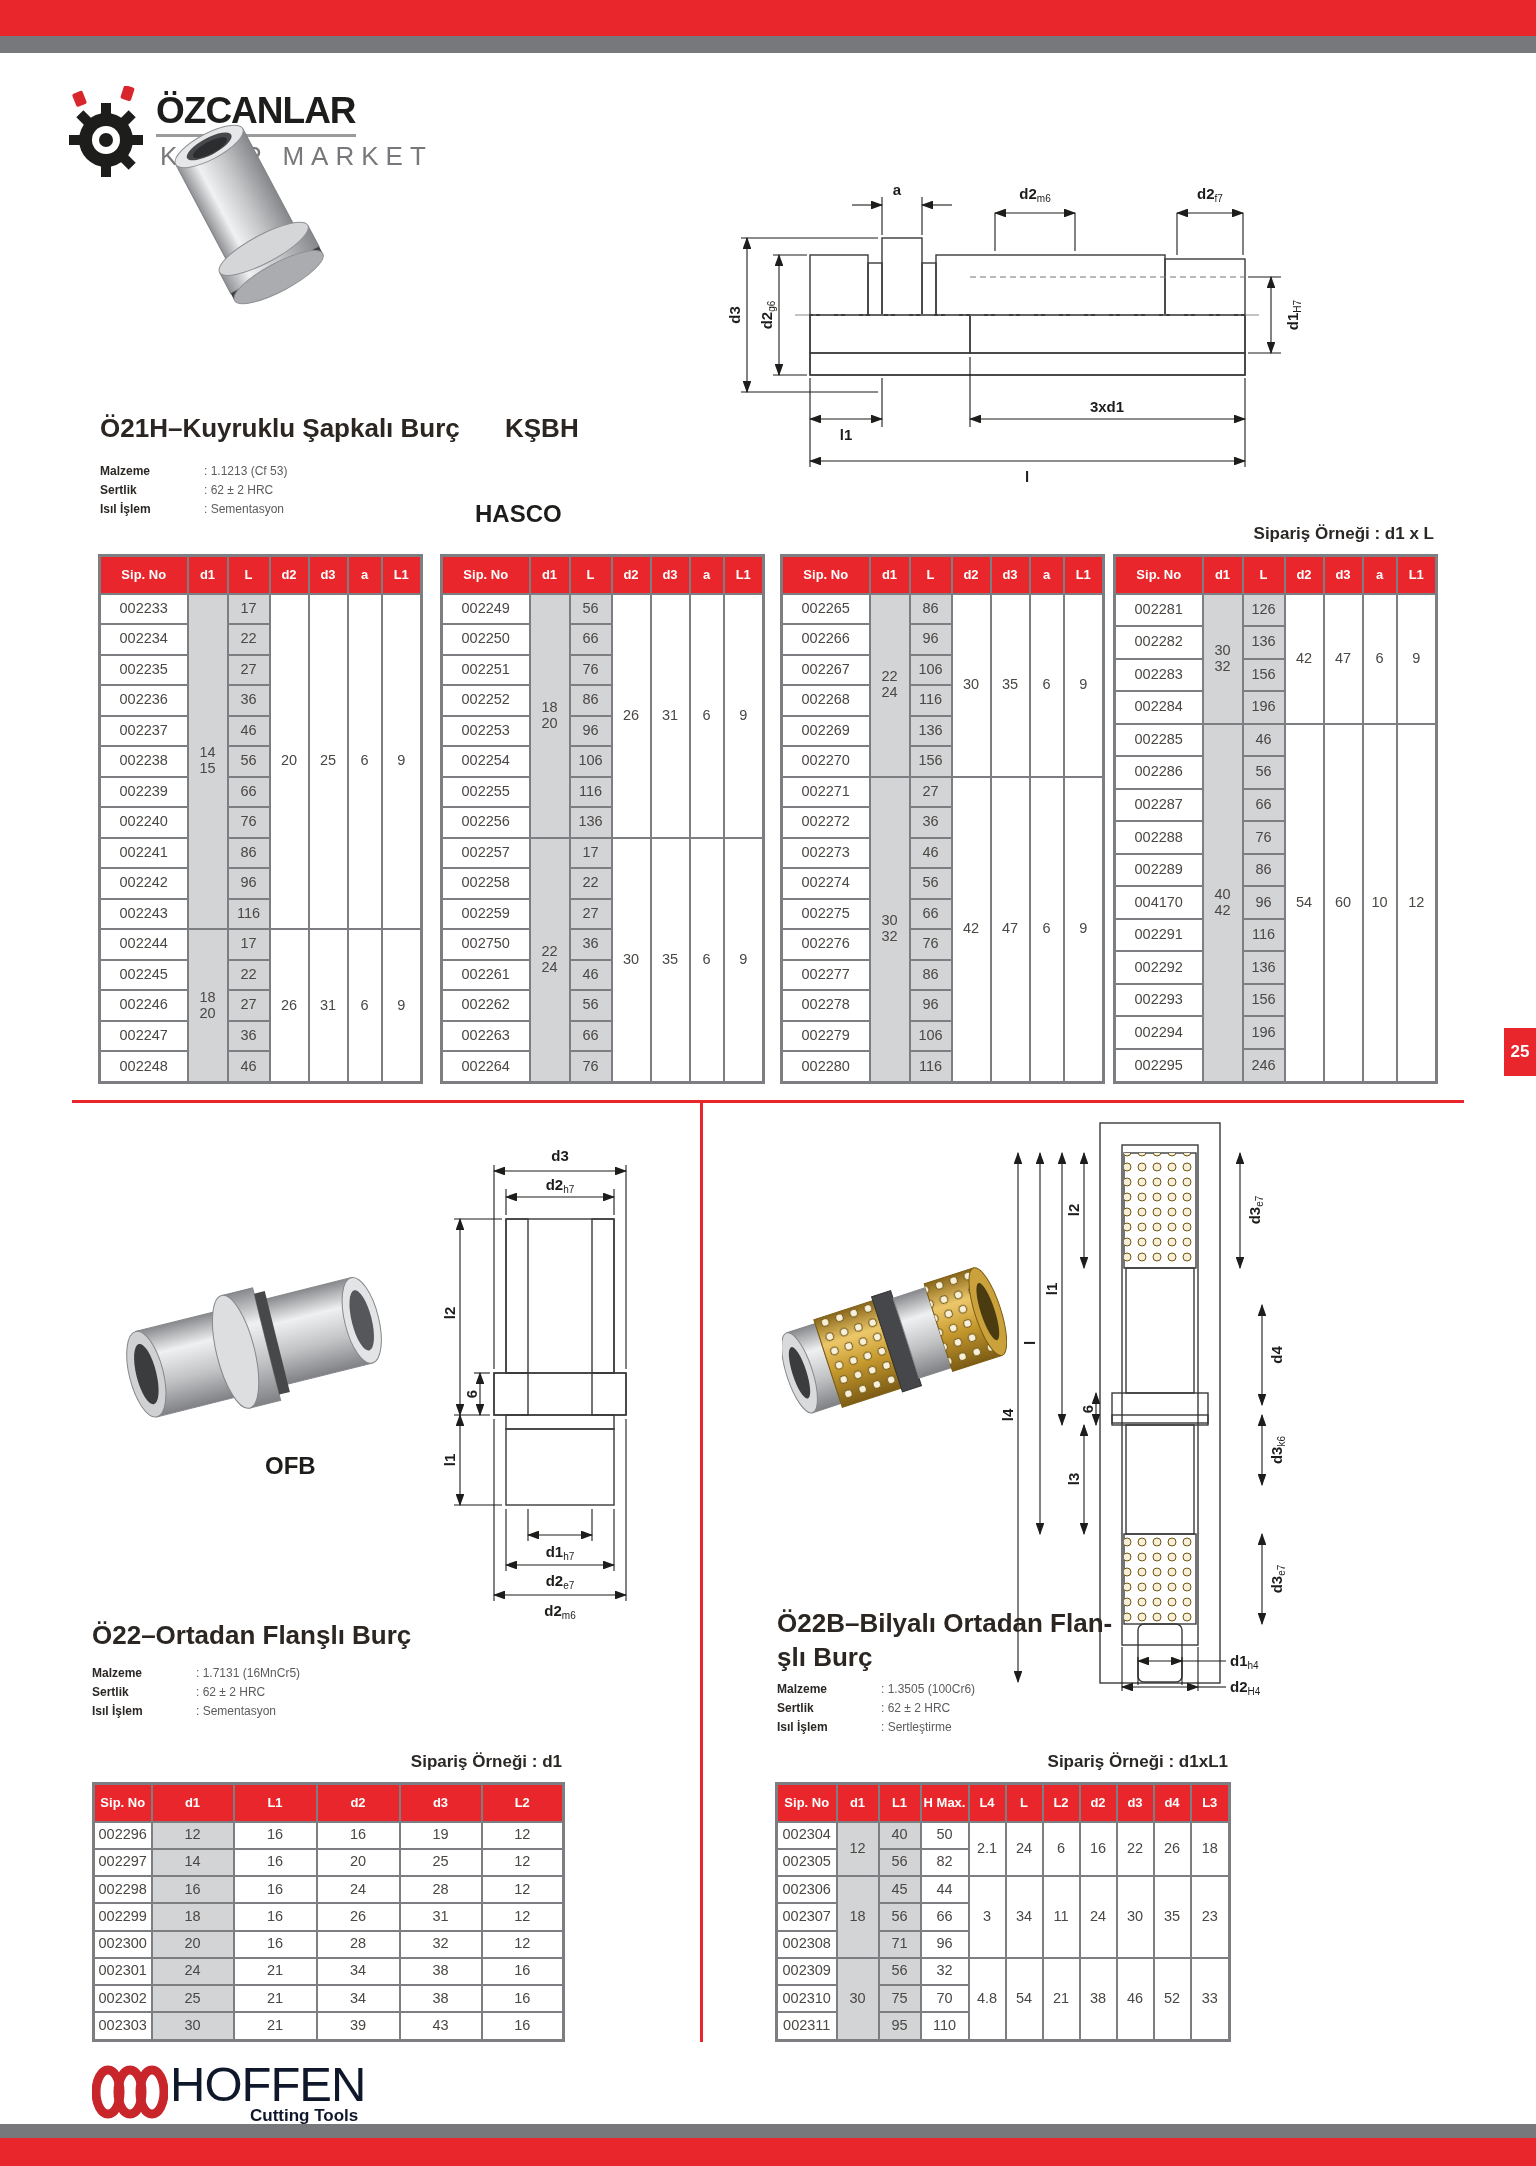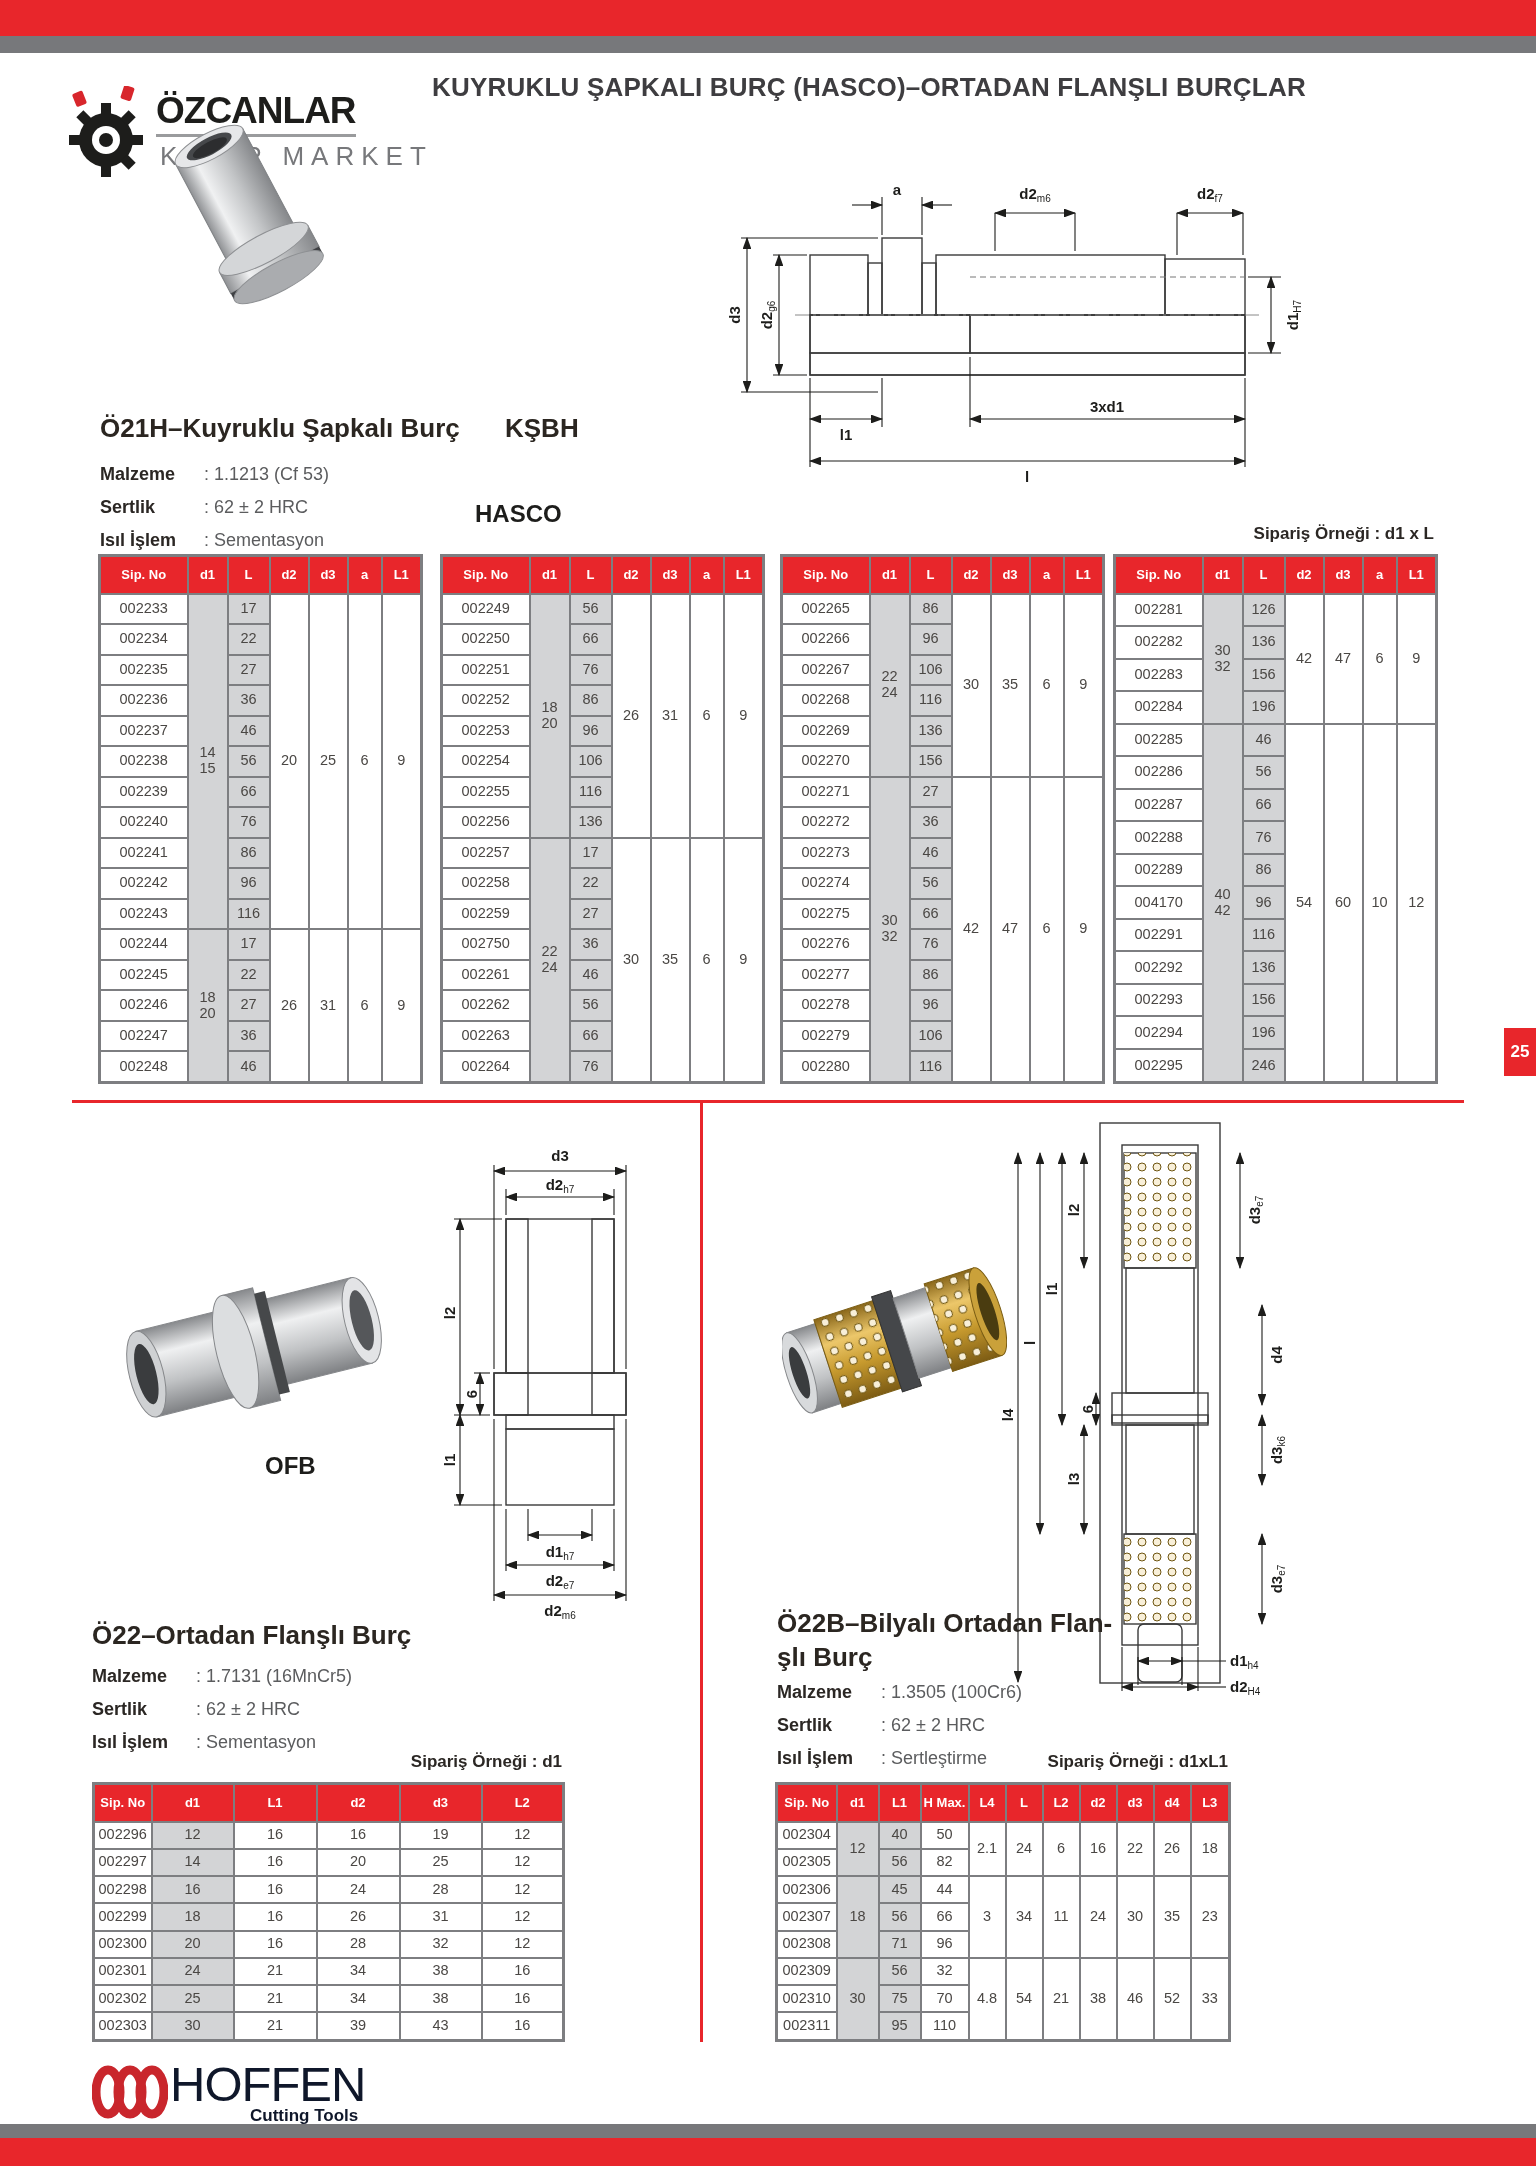--- a/index.html
+++ b/index.html
@@ -15,21 +15,21 @@
   .bar-red-bot{left:0;top:2138px;width:1536px;height:28px;background:#e8262b}
 
   
   .logo-name{left:156px;top:90px;font-size:37px;font-weight:800;letter-spacing:-1px;color:#1d1d1b;border-bottom:3px solid #9a9b9d;padding-bottom:2px}
   .logo-sub{left:160px;top:141px;font-size:26px;font-weight:400;color:#77787b;letter-spacing:7px}
   .page-title{left:432px;top:72px;width:1080px;font-size:26px;font-weight:700;color:#3e3d40;letter-spacing:.2px}
 
   
   .h1{font-size:26px;font-weight:700;color:#2b2621}
   .h2{font-size:24px;font-weight:700;color:#1d1d1b}
-  .spec{display:grid;grid-template-columns:104px auto;row-gap:12px;font-size:18px}
+  .spec{display:grid;grid-template-columns:104px auto;row-gap:5px;font-size:12px}
   .spec .lab{font-weight:700;color:#2b2724}
   .spec .val{color:#5b5c5e}
   .order{font-size:17px;font-weight:700;color:#2b2724;text-align:right;width:280px}
 
   
   table.dtable{border-collapse:collapse;table-layout:fixed;border:3px solid #7d7e81;background:#fff}
   .dtable th{background:#e8262b;color:#fff;font-size:13px;font-weight:700;border:2px solid #7d7e81;text-align:center;height:38px}
   .dtable td{border:2px solid #7d7e81;font-size:14.5px;color:#4a4744;text-align:center;background:#fff;line-height:1.1}
   .dtable td.g{background:#d3d4d6}
   .dtable td.pre{white-space:pre-line}
@@ -75,21 +75,20 @@
         </g>
       </g>
       <circle r="14" fill="#fff"></circle>
       <circle r="7" fill="#1d1d1b"></circle>
     </g>
     <rect x="8" y="6" width="11" height="14" rx="2" fill="#d8262c" transform="rotate(-22 13 13)"></rect>
     <rect x="56" y="0" width="11" height="14" rx="2" fill="#d8262c" transform="rotate(18 61 7)"></rect>
   </svg>
   <div class="abs logo-name">ÖZCANLAR</div>
   <div class="abs logo-sub">KALIP MARKET</div>
-  <div class="abs page-title">KUYRUKLU ŞAPKALI BURÇ (HASCO)–ORTADAN FLANŞLI BURÇLAR</div>
 
   <svg class="abs" style="left:138px;top:110px" width="210" height="200" viewBox="0 0 210 200">
     <defs>
       <linearGradient id="steelH" x1="0" y1="0" x2="1" y2="0">
         <stop offset="0" stop-color="#8f9194"></stop>
           <stop offset=".25" stop-color="#f0f1f2"></stop>
         <stop offset=".6" stop-color="#c3c5c7"></stop>
           <stop offset="1" stop-color="#85878a"></stop>
       </linearGradient>
     </defs>

